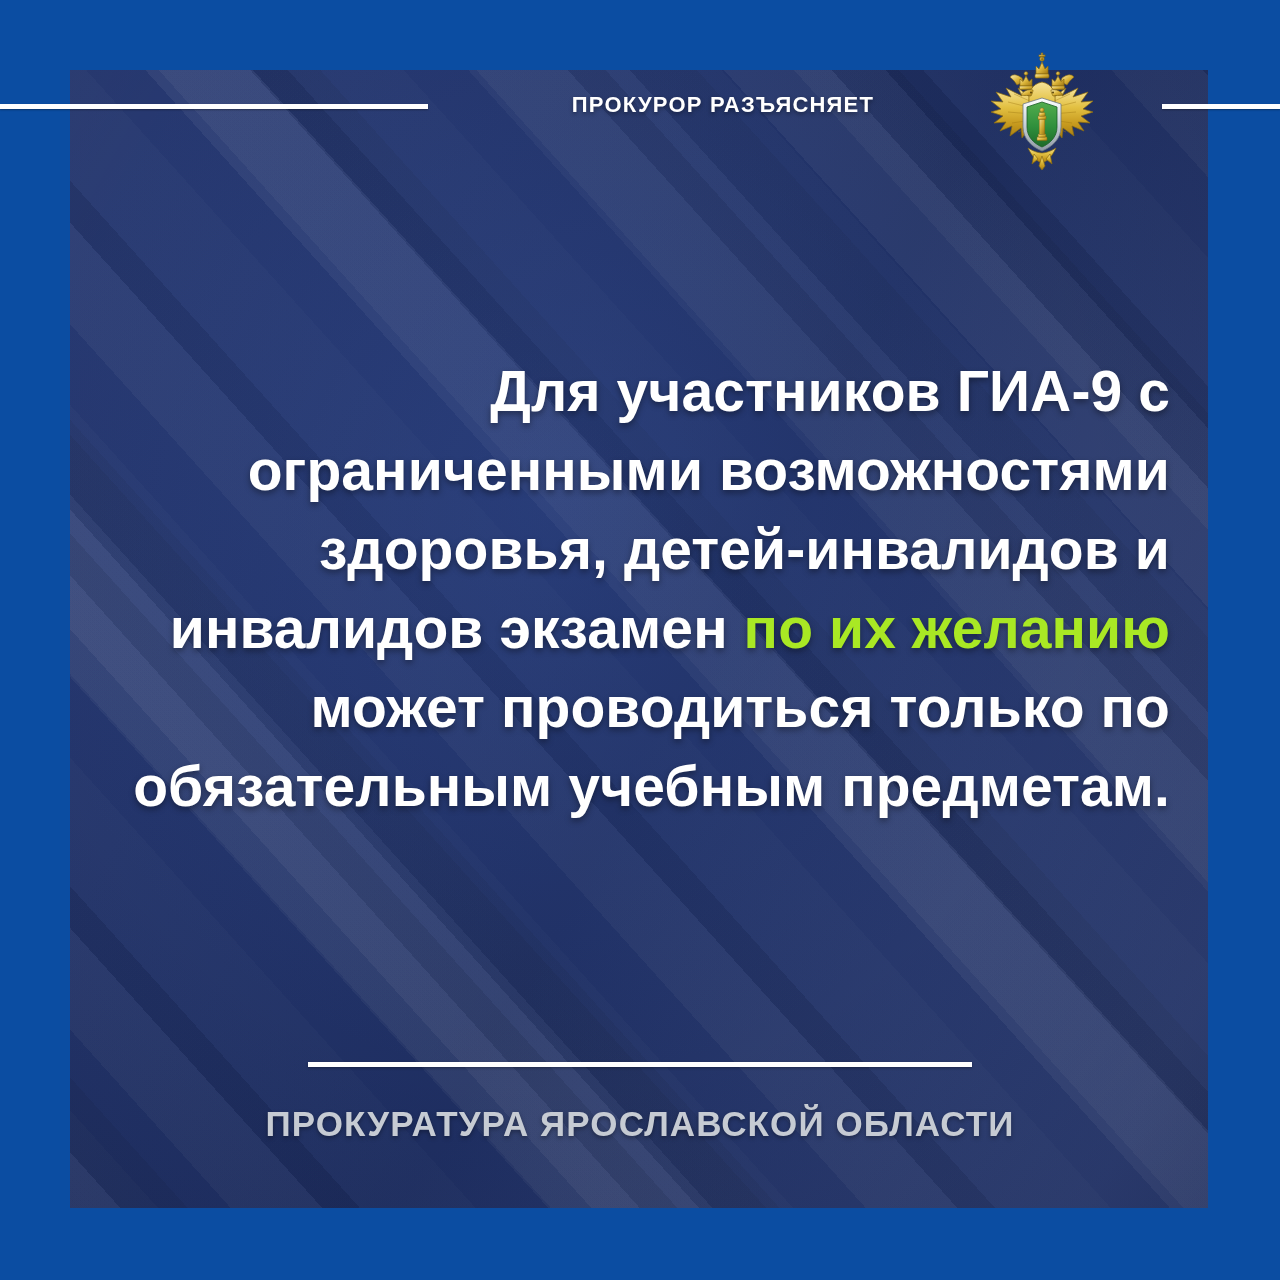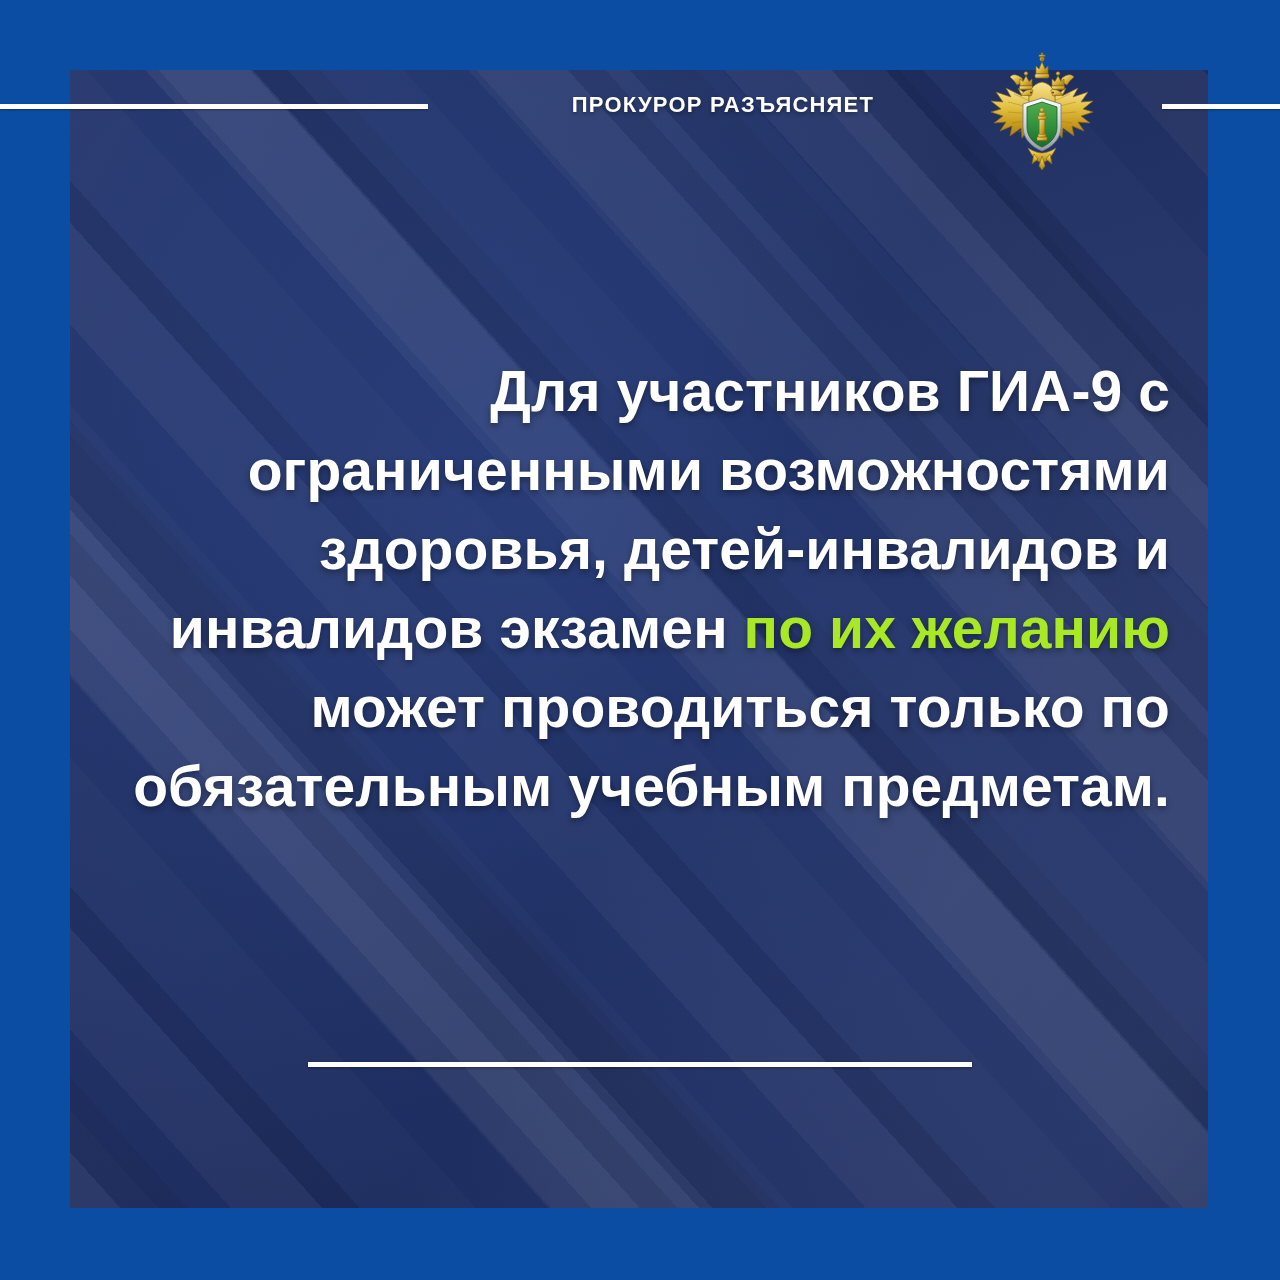--- a/index.html
+++ b/index.html
@@ -310,14 +310,15 @@
           <path d="M62 110 L64 120 L58 115 Z"></path>
           <path d="M54 112 L51 122 L54 126 L57 122 Z"></path>
         </g>
       </svg>
     </div>
   </div>
 
   <div class="message"><span>Для участников ГИА-9 с ограниченными возможностями здоровья, детей-инвалидов и инвалидов экзамен </span><span class="hl">по их желанию</span><span> может проводиться только по обязательным учебным предметам.</span></div>
 
   <div class="footer-rule"></div>
+  <div class="footer-title">ПРОКУРАТУРА ЯРОСЛАВСКОЙ ОБЛАСТИ</div>
 
 </div>
 
 </body></html>

